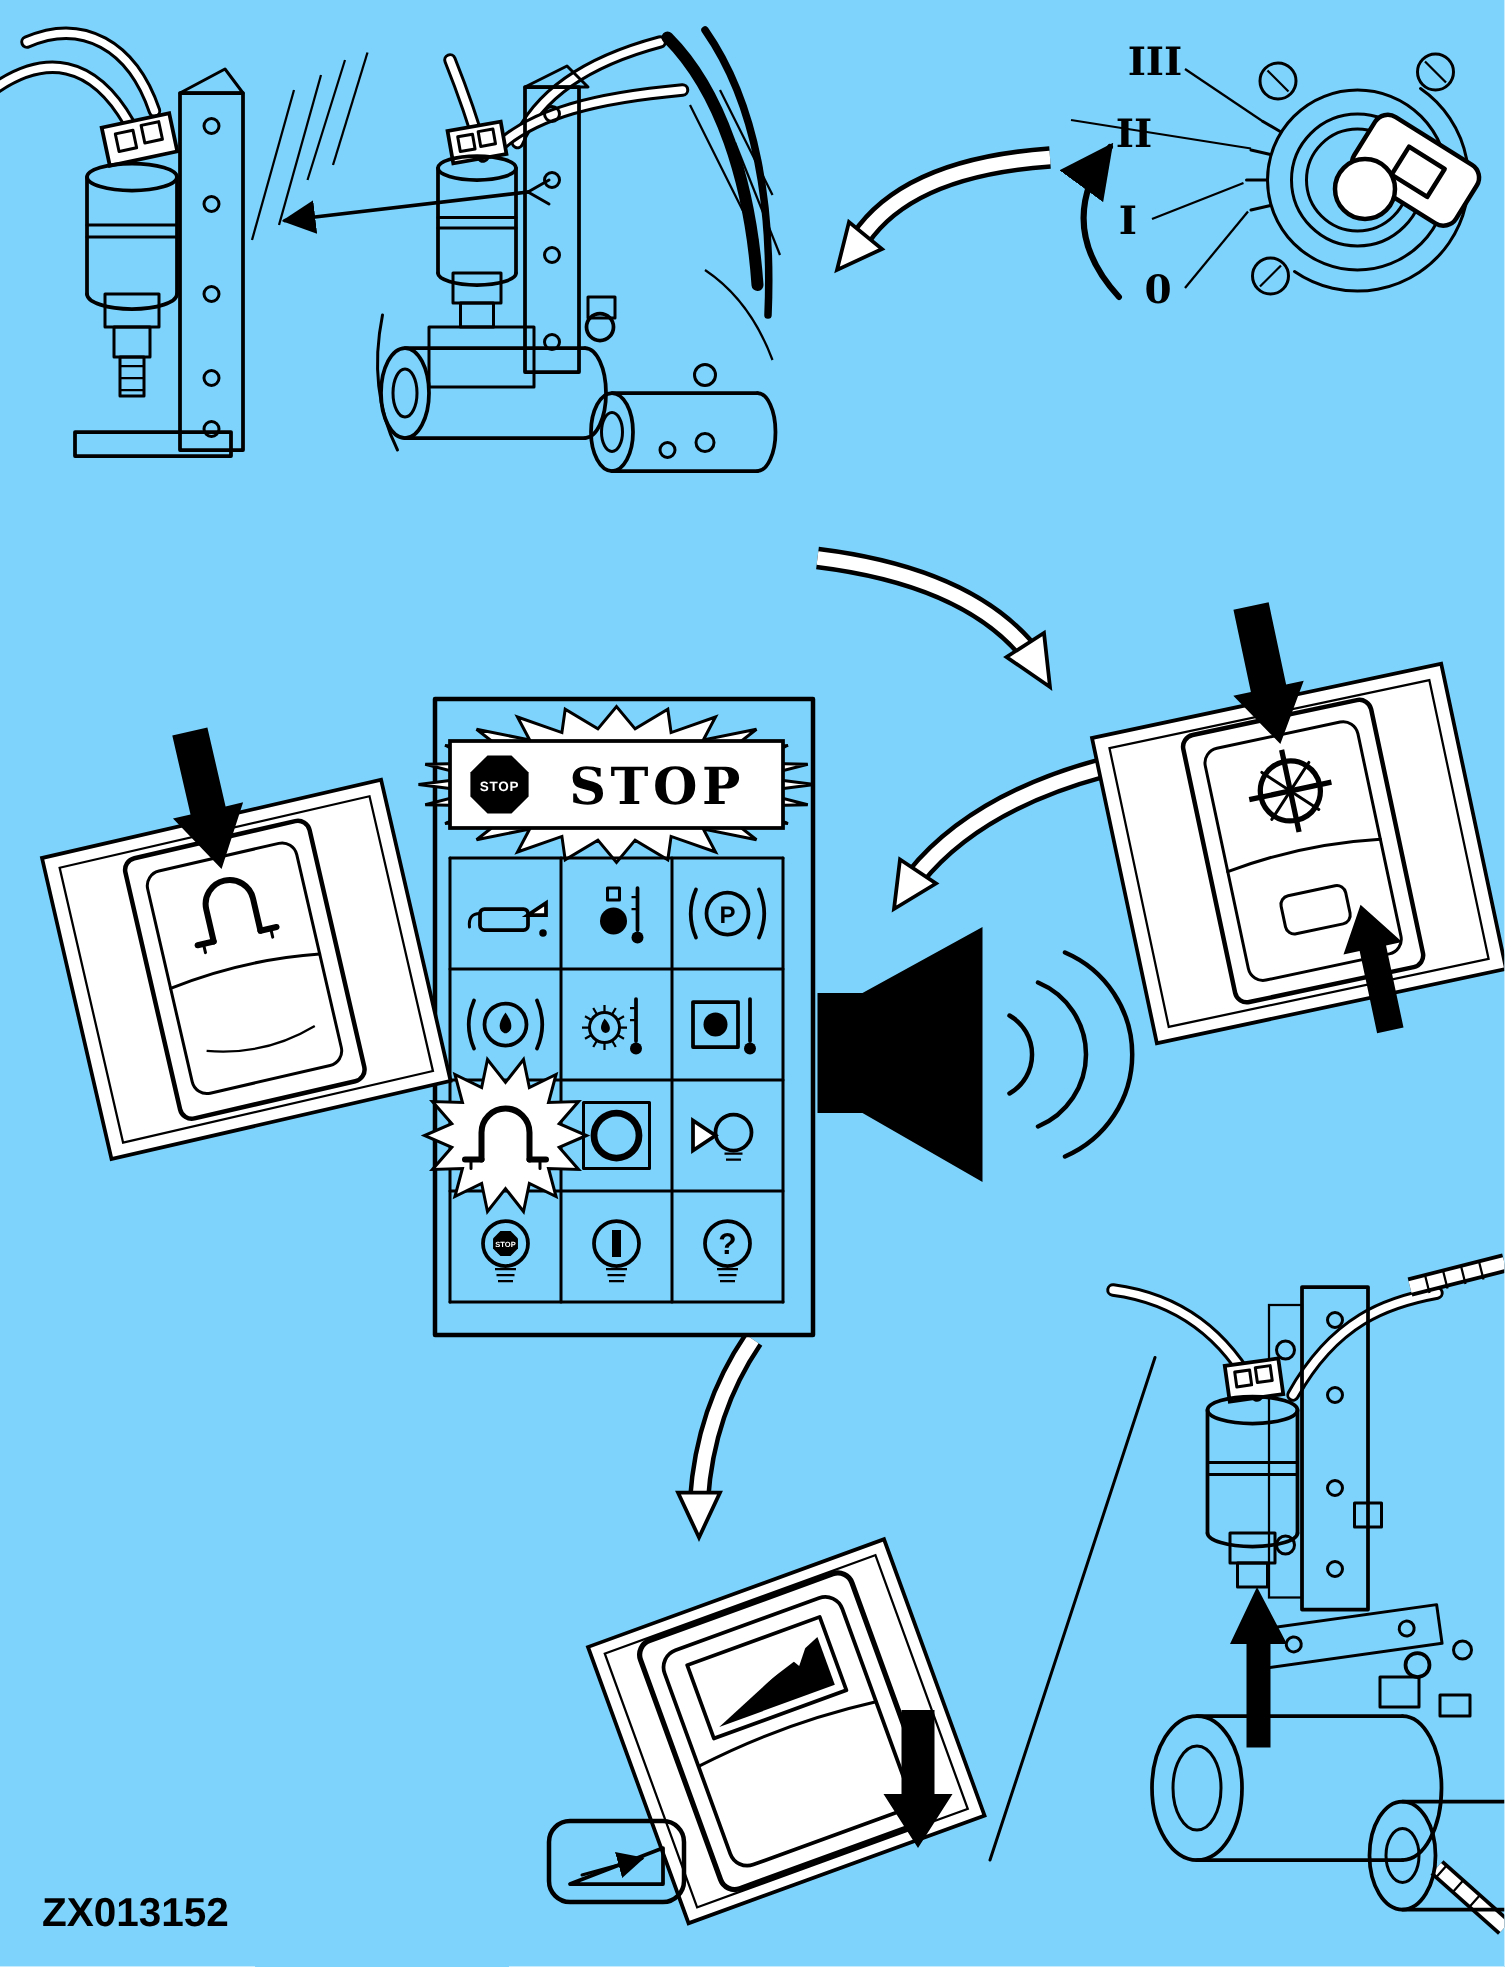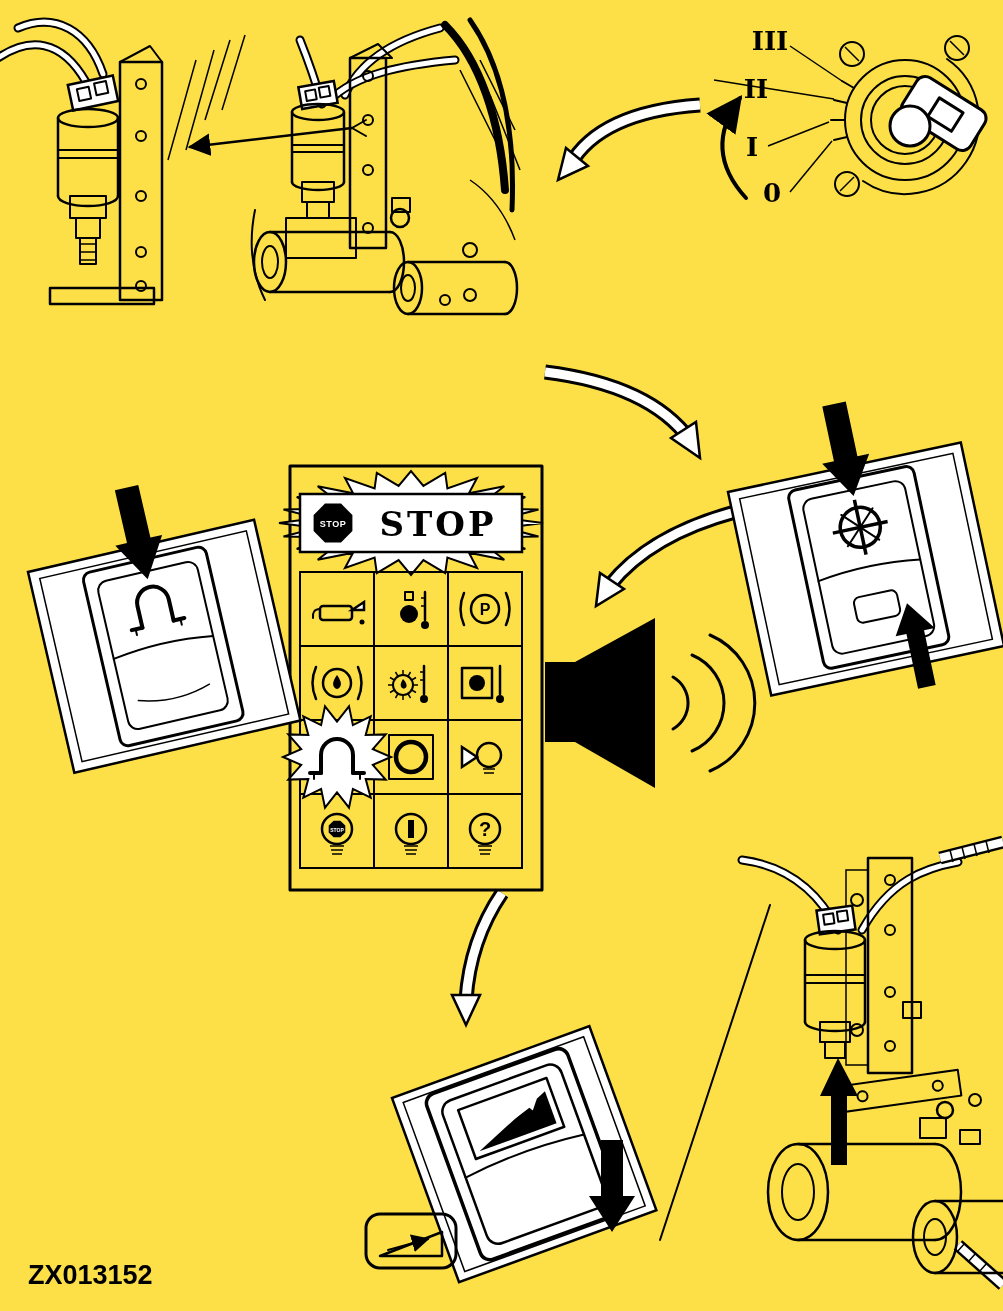--- a/index.html
+++ b/index.html
@@ -1,16 +1,16 @@
 <!DOCTYPE html>
 <html><head>
 <meta charset="utf-8">
 <style>
   html,body{margin:0;padding:0;background:#ffffff;}
-  #page{position:relative;width:1003px;height:1311px;background:#fde047;overflow:hidden;
+  #page{position:relative;width:1003px;height:1311px;background:#7dd3fc;overflow:hidden;
         font-family:"Liberation Sans",sans-serif;}
   svg{position:absolute;left:0;top:0;}
   .ln{fill:none;stroke:#000;stroke-width:2;stroke-linecap:round;stroke-linejoin:round;}
   .ln15{fill:none;stroke:#000;stroke-width:1.5;}
   .ln25{fill:none;stroke:#000;stroke-width:2.5;stroke-linecap:round;stroke-linejoin:round;}
   .ln3{fill:none;stroke:#000;stroke-width:3;stroke-linecap:round;stroke-linejoin:round;}
   .ln4{fill:none;stroke:#000;stroke-width:4;stroke-linecap:round;stroke-linejoin:round;}
   .fillb{fill:#000;stroke:none;}
   .wfill{fill:#fff;stroke:#000;stroke-width:2.5;}
   .tube-out{fill:none;stroke:#000;stroke-width:9;stroke-linecap:round;}

